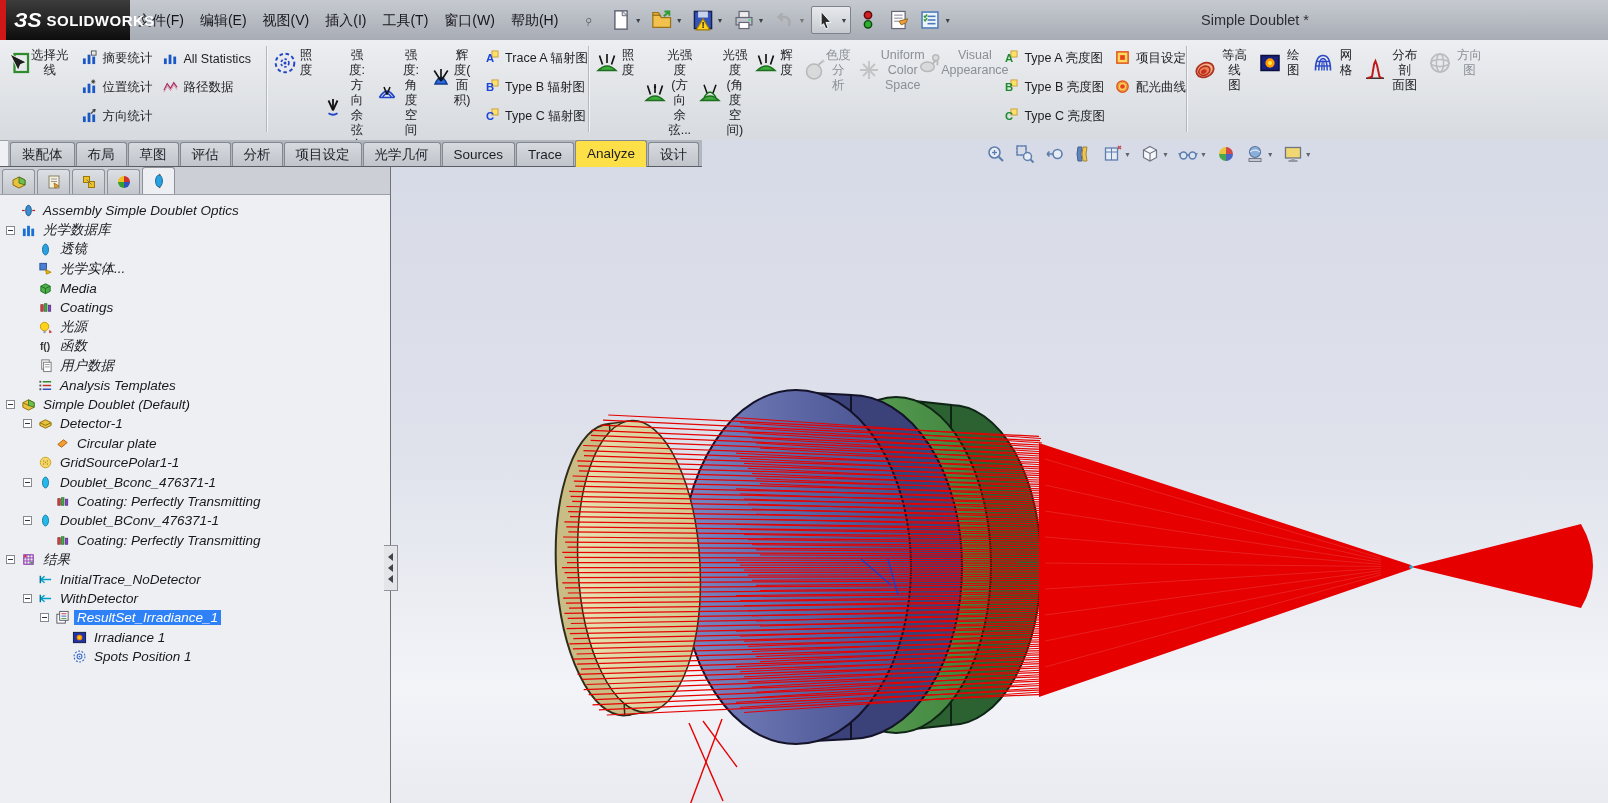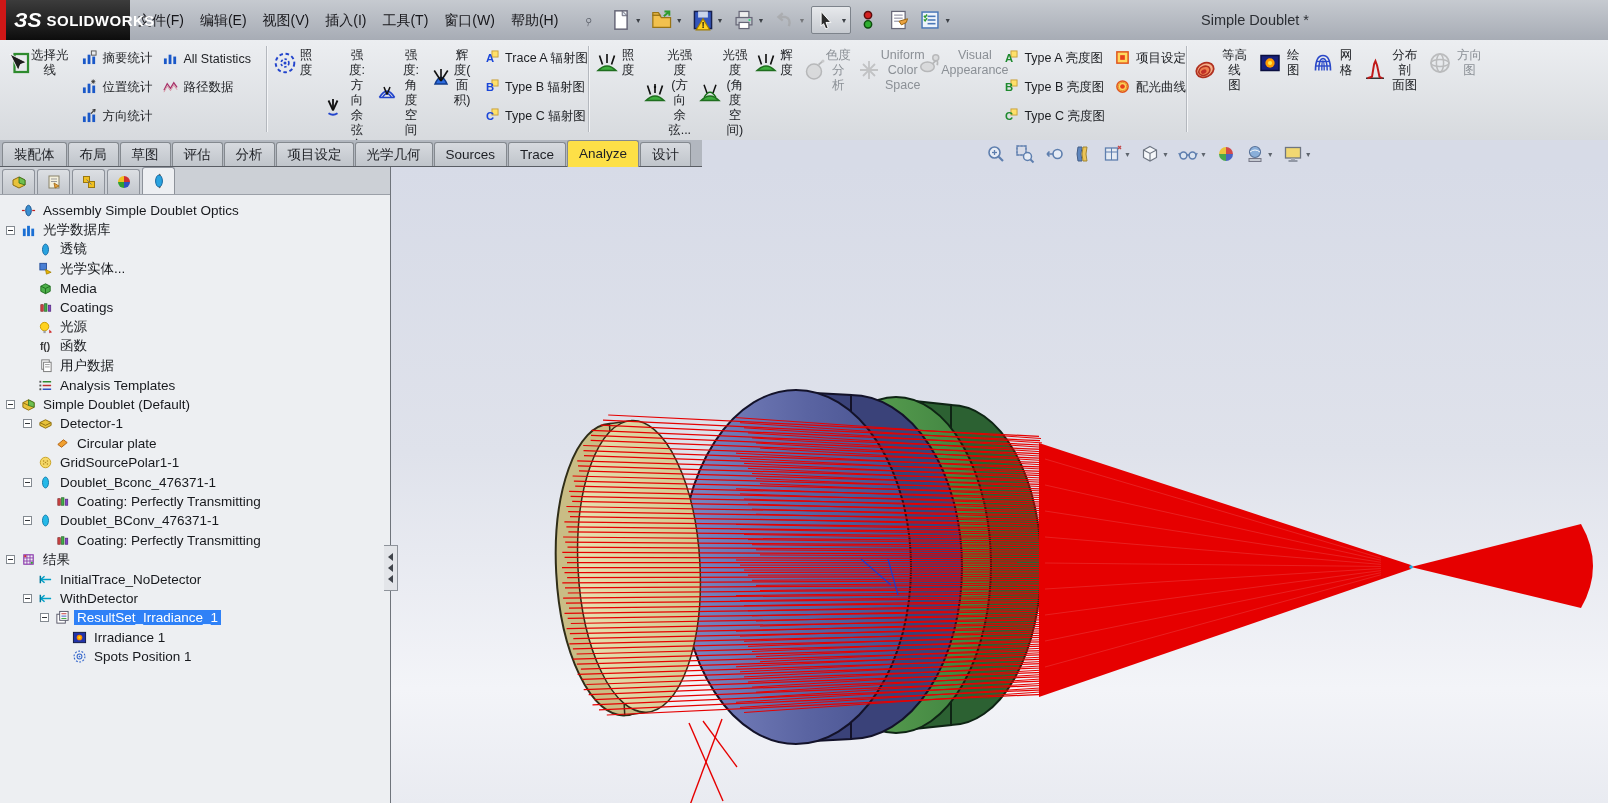--- a/index.html
+++ b/index.html
@@ -36,21 +36,21 @@
         padding:4px 3px 0 3px;cursor:default;}
   .lbtn .ic{height:26px;display:flex;align-items:center;justify-content:center;}
   .lbtn .lab{font-size:12.5px;line-height:15px;text-align:center;white-space:pre-line;
              color:#1c1e22;margin-top:1px;}
   .lbtn.disabled .lab{color:#8b9096;}
   .lbtn.disabled .ic{opacity:.5;filter:grayscale(1);}
   .scol{display:flex;flex-direction:column;padding-top:6px;margin-left:10px;}
   .sitem{display:flex;align-items:center;gap:6px;height:19px;margin-bottom:10px;
          font-size:12.5px;color:#1c1e22;white-space:nowrap;cursor:default;}
   
-  #tabstrip{position:absolute;left:0;top:140px;width:702px;height:27px;
+  #tabstrip{position:absolute;left:8px;top:140px;width:702px;height:27px;
             background:#b2b7bf;display:flex;align-items:flex-end;padding-left:2px;box-sizing:border-box;}
   .dtab{height:24px;line-height:24px;padding:0 11px;font-size:13.5px;color:#1d1f24;
         background:linear-gradient(#d7dadf,#bfc4ca);border:1px solid #84898f;border-bottom:none;
         border-radius:3px 3px 0 0;margin-right:1px;cursor:default;}
   .dtab.active{background:#fde047;height:26px;line-height:26px;position:relative;z-index:2;}
   #tab-underline{position:absolute;left:0;top:165.6px;width:893px;height:1.4px;background:#595d64;}
   
   #workspace{position:absolute;left:0;top:167px;width:1608px;height:636px;
              background:linear-gradient(#d7dbe7 0%,#dfe2eb 45%,#f3f4f8 82%,#e9ebf1 100%);}
   #upper-vp{position:absolute;left:702px;top:140px;width:906px;height:27px;background:#d7dbe7;}
@@ -66,21 +66,21 @@
         background:linear-gradient(#dcdfe3,#c3c7cd);margin-left:2px;cursor:default;}
   .ptab.active{background:#edeff2;height:26px;}
   #tree{padding:6px 0 0 2px;font-size:13.5px;color:#17191d;}
   .trow{display:flex;align-items:center;height:19.4px;cursor:default;white-space:nowrap;}
   .texp{width:9px;height:9px;box-sizing:border-box;border:1px solid #848a91;background:#fff;
         position:relative;margin-right:4px;flex:0 0 auto;}
   .texp:before{content:"";position:absolute;left:1px;top:3px;width:5px;height:1px;background:#33363b;}
   .tspace{width:13px;flex:0 0 auto;}
   .tico{width:18px;height:16px;display:flex;align-items:center;justify-content:center;
         margin-right:3px;flex:0 0 auto;}
-  .tlab{padding:0 3px;}
+  .tlab{padding:0 3px;font-style:italic;}
   .trow.sel .tlab{background:#2f81f7;color:#fff;}
   
   #splitter{position:absolute;left:384px;top:545px;width:13px;height:44px;background:#e3e5e9;
             border:1px solid #8e939b;border-left:none;display:flex;flex-direction:column;
             align-items:center;justify-content:center;gap:3px;cursor:pointer;}
   #splitter i{width:0;height:0;border-top:4px solid transparent;border-bottom:4px solid transparent;
               border-right:5px solid #3f434a;}
   
   #scene{position:absolute;left:391px;top:0;}
 </style>

